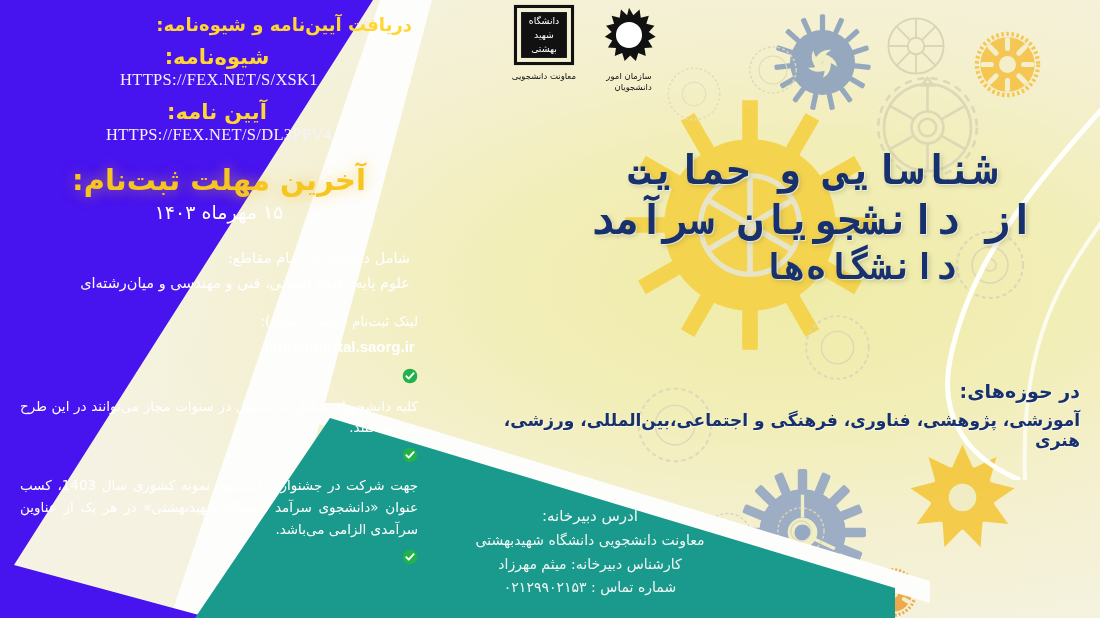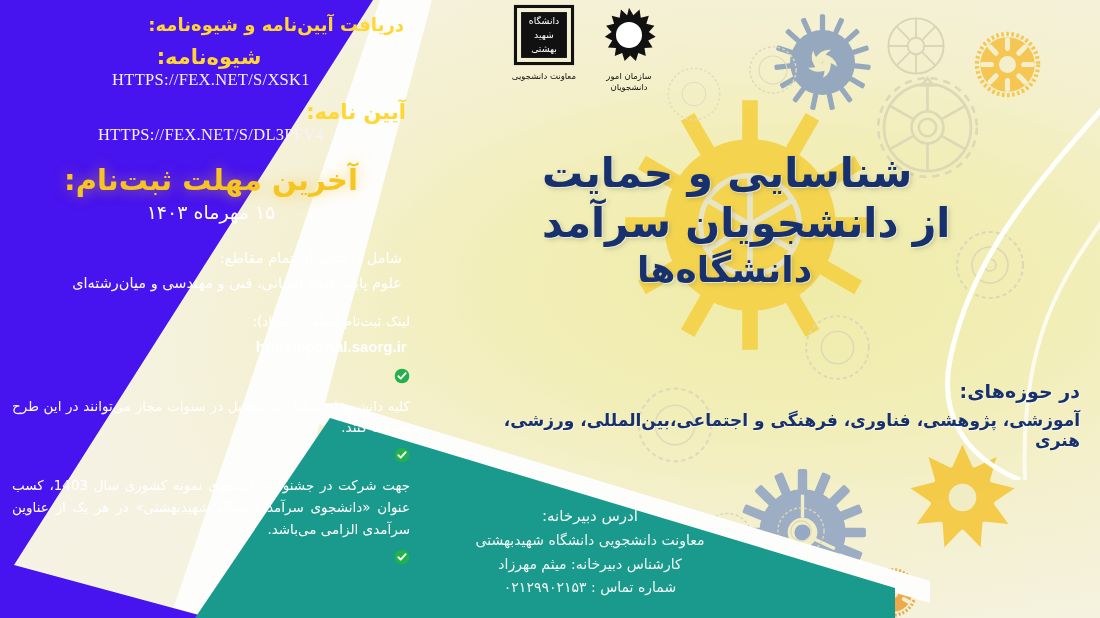--- a/index.html
+++ b/index.html
@@ -63,25 +63,25 @@
     background:#fdfdfb;
     -webkit-clip-path:polygon(150px 0, 172px 0, 760px 178px, 760px 200px, 125px 14px, 0 215px);
             clip-path:polygon(150px 0, 172px 0, 760px 178px, 760px 200px, 125px 14px, 0 215px);
     z-index:2;
   }
 
   
   .logos{position:absolute;left:425px;top:4px;width:235px;height:110px;z-index:6;display:flex;gap:22px;align-items:flex-start;}
   .logo{display:flex;flex-direction:column;align-items:center;}
   .logo-mark{width:62px;height:62px;}
-  .logo-cap{font-size:8.5px;color:#111;margin-top:5px;line-height:1.35;text-align:center;white-space:nowrap;}
+  .logo-cap{font-size:8.5px;color:#111;margin-top:5px;line-height:1.35;text-align:right;white-space:nowrap;}
 
   
   .left{
-    position:absolute;left:4px;top:0;width:420px;height:500px;
+    position:absolute;left:12px;top:0;width:420px;height:500px;
     z-index:5;color:#fff;text-align:right;padding:8px 14px 12px 8px;
     direction:rtl;
   }
   .hd-yellow{
     color:#ffd632;font-weight:bold;font-size:18px;letter-spacing:.2px;
     margin:6px 6px 2px 0;
   }
   .lbl-yellow{color:#ffd632;font-weight:bold;font-size:21px;margin:10px 4px 1px 0;}
   .url{
     font-family:"Liberation Serif","DejaVu Serif",serif;
@@ -99,21 +99,21 @@
   .bullet .txt{font-size:13.5px;line-height:1.62;color:#fff;text-align:justify;direction:rtl;}
   .chk{flex:0 0 auto;width:16px;height:16px;margin-top:2px;}
   .portal{
     font-family:"Liberation Sans",sans-serif;color:#fff;font-weight:bold;font-size:15px;
     text-align:center;direction:ltr;margin-top:2px;
   }
 
   
   .title-wrap{
     position:absolute;right:18px;top:148px;width:540px;z-index:6;
-    text-align:left;direction:rtl;
+    text-align:center;direction:rtl;font-family:Liberation Mono, monospace;
   }
   .title-line{
     color:#17306e;font-weight:bold;font-size:41px;line-height:1.22;
     letter-spacing:.5px;
     text-shadow:1px 1px 0 rgba(255,255,255,.55), 2px 2px 5px rgba(120,120,80,.35);
   }
   .title-line.l3{font-size:36px;padding-left:95px;}
 
   .fields{position:absolute;right:20px;top:380px;width:620px;z-index:6;text-align:right;direction:rtl;}
   .fields-head{color:#17306e;font-weight:bold;font-size:19px;margin-bottom:8px;
@@ -479,21 +479,21 @@
         </g>
       </svg>
       <div class="logo-cap">معاونت دانشجویی</div>
     </div>
   </div>
 
   <div class="left">
     <div class="hd-yellow">دریافت آیین‌نامه و شیوه‌نامه:</div>
     <div class="lbl-yellow center" style="text-align:center">شیوه‌نامه:</div>
     <div class="url">HTTPS://FEX.NET/S/XSK1</div>
-    <div class="lbl-yellow" style="text-align:right">آیین نامه:</div>
+    <div class="lbl-yellow" style="text-align:center">آیین نامه:</div>
     <div class="url">HTTPS://FEX.NET/S/DL3PFV4</div>
 
     <div class="deadline">آخرین مهلت ثبت‌نام:</div>
     <div class="deadline-date">۱۵ مهرماه ۱۴۰۳</div>
 
     <div class="incl">شامل دانشجویان تمام مقاطع:</div>
     <div class="incl" style="margin-top:2px">علوم پایه، علوم انسانی، فنی و مهندسی و میان‌رشته‌ای</div>
 
     <div class="bullets">
 

